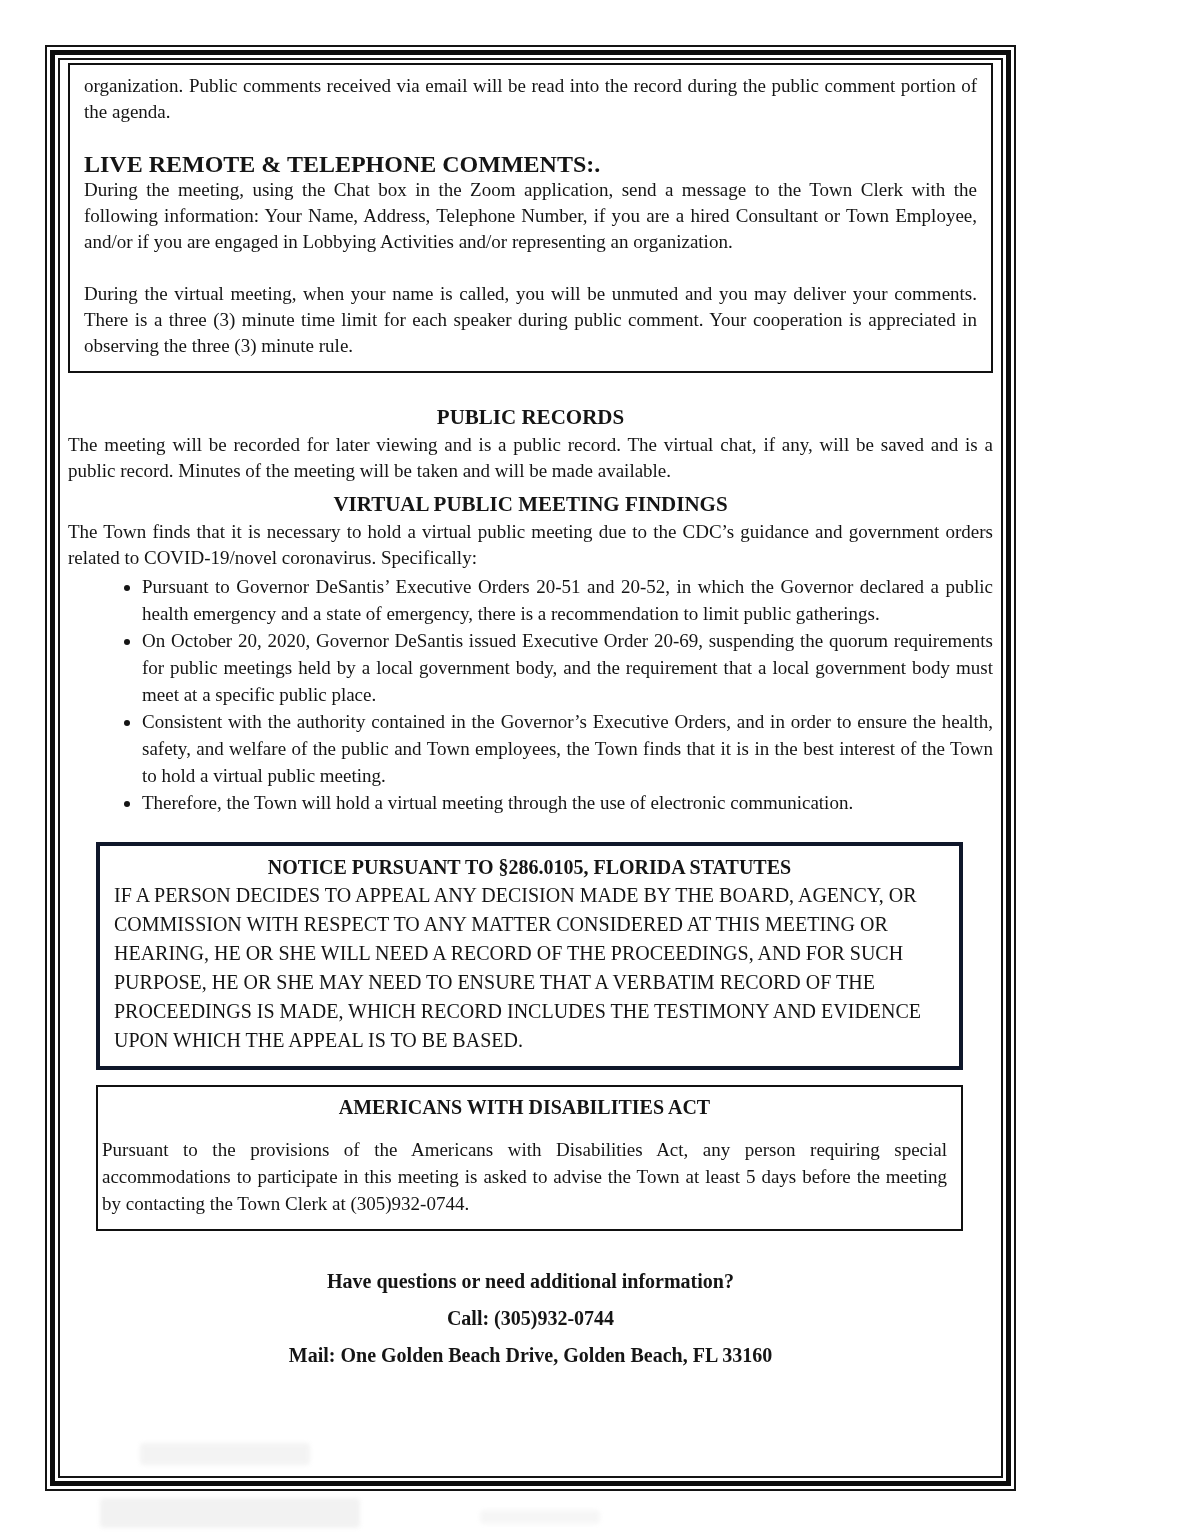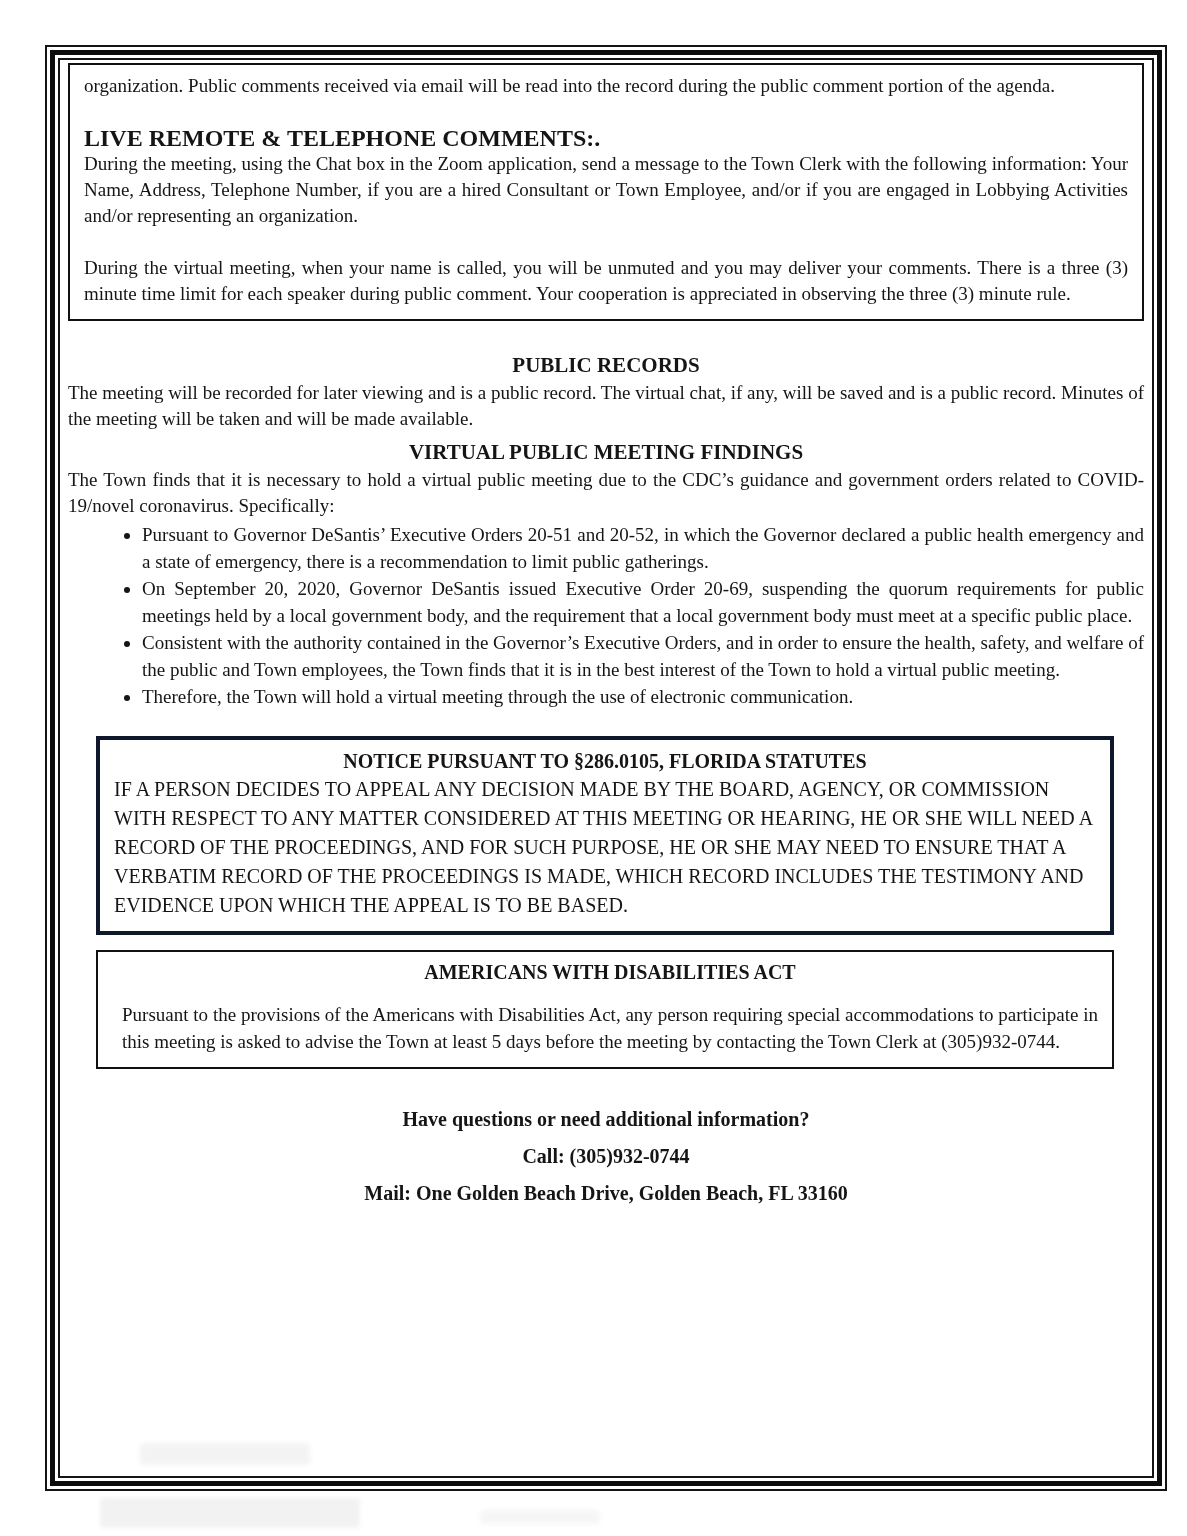--- a/index.html
+++ b/index.html
@@ -8,21 +8,21 @@
     width: 1187px; height: 1536px;
     position: relative;
     font-family: "Liberation Serif", "DejaVu Serif", serif;
     color: #151515;
     overflow: hidden;
   }
 
   
   .frame-a {
     position: absolute; left: 45px; top: 45px;
-    width: 1122px; height: 1446px;
+    width: 971px; height: 1446px;
     border: 2px solid #141414;
   }
   .frame-b { position: absolute; inset: 3px; border: 5px solid #0c0c0c; }
   .frame-c { position: absolute; inset: 3px; border: 2px solid #141414; }
   .content { position: absolute; inset: 0; padding: 3px 8px; }
 
   
   .para {
     font-size: 19px; line-height: 26px;
     text-align: justify;
@@ -73,21 +73,21 @@
     text-align: center; line-height: 28px;
   }
   .notice-box .box-body {
     font-size: 20px; font-weight: normal;
     line-height: 29px; text-align: left;
   }
 
   .ada-box {
     margin: 15px 30px 0 28px;
     border: 2px solid #111;
-    padding: 6px 14px 12px 24px;
+    padding: 6px 14px 12px 4px;
   }
   .ada-box .box-heading {
     font-size: 20px; font-weight: bold;
     text-align: center; line-height: 28px;
   }
   .ada-box .box-body {
     font-size: 19px; line-height: 27px;
     text-align: justify;
     margin-top: 15px;
   }
@@ -128,21 +128,21 @@
           <p class="para spaced">During the virtual meeting, when your name is called, you will be unmuted and you may deliver your comments. There is a three (3) minute time limit for each speaker during public comment. Your cooperation is appreciated in observing the three (3) minute rule.</p>
         </div>
 
         <h2 class="section-heading pr-heading">PUBLIC RECORDS</h2>
         <p class="para">The meeting will be recorded for later viewing and is a public record. The virtual chat, if any, will be saved and is a public record. Minutes of the meeting will be taken and will be made available.</p>
 
         <h2 class="section-heading vf-heading">VIRTUAL PUBLIC MEETING FINDINGS</h2>
         <p class="para">The Town finds that it is necessary to hold a virtual public meeting due to the CDC’s guidance and government orders related to COVID-19/novel coronavirus. Specifically:</p>
         <ul class="findings-list">
           <li>Pursuant to Governor DeSantis’ Executive Orders 20-51 and 20-52, in which the Governor declared a public health emergency and a state of emergency, there is a recommendation to limit public gatherings.</li>
-          <li>On September 20, 2020, Governor DeSantis issued Executive Order 20-69, suspending the quorum requirements for public meetings held by a local government body, and the requirement that a local government body must meet at a specific public place.</li>
+          <li>On October 20, 2020, Governor DeSantis issued Executive Order 20-69, suspending the quorum requirements for public meetings held by a local government body, and the requirement that a local government body must meet at a specific public place.</li>
           <li>Consistent with the authority contained in the Governor’s Executive Orders, and in order to ensure the health, safety, and welfare of the public and Town employees, the Town finds that it is in the best interest of the Town to hold a virtual public meeting.</li>
           <li>Therefore, the Town will hold a virtual meeting through the use of electronic communication.</li>
         </ul>
 
         <div class="notice-box">
           <h3 class="box-heading">NOTICE PURSUANT TO §286.0105, FLORIDA STATUTES</h3>
           <p class="box-body">IF A PERSON DECIDES TO APPEAL ANY DECISION MADE BY THE BOARD, AGENCY, OR COMMISSION WITH RESPECT TO ANY MATTER CONSIDERED AT THIS MEETING OR HEARING, HE OR SHE WILL NEED A RECORD OF THE PROCEEDINGS, AND FOR SUCH PURPOSE, HE OR SHE MAY NEED TO ENSURE THAT A VERBATIM RECORD OF THE PROCEEDINGS IS MADE, WHICH RECORD INCLUDES THE TESTIMONY AND EVIDENCE UPON WHICH THE APPEAL IS TO BE BASED.</p>
         </div>
 
         <div class="ada-box">

